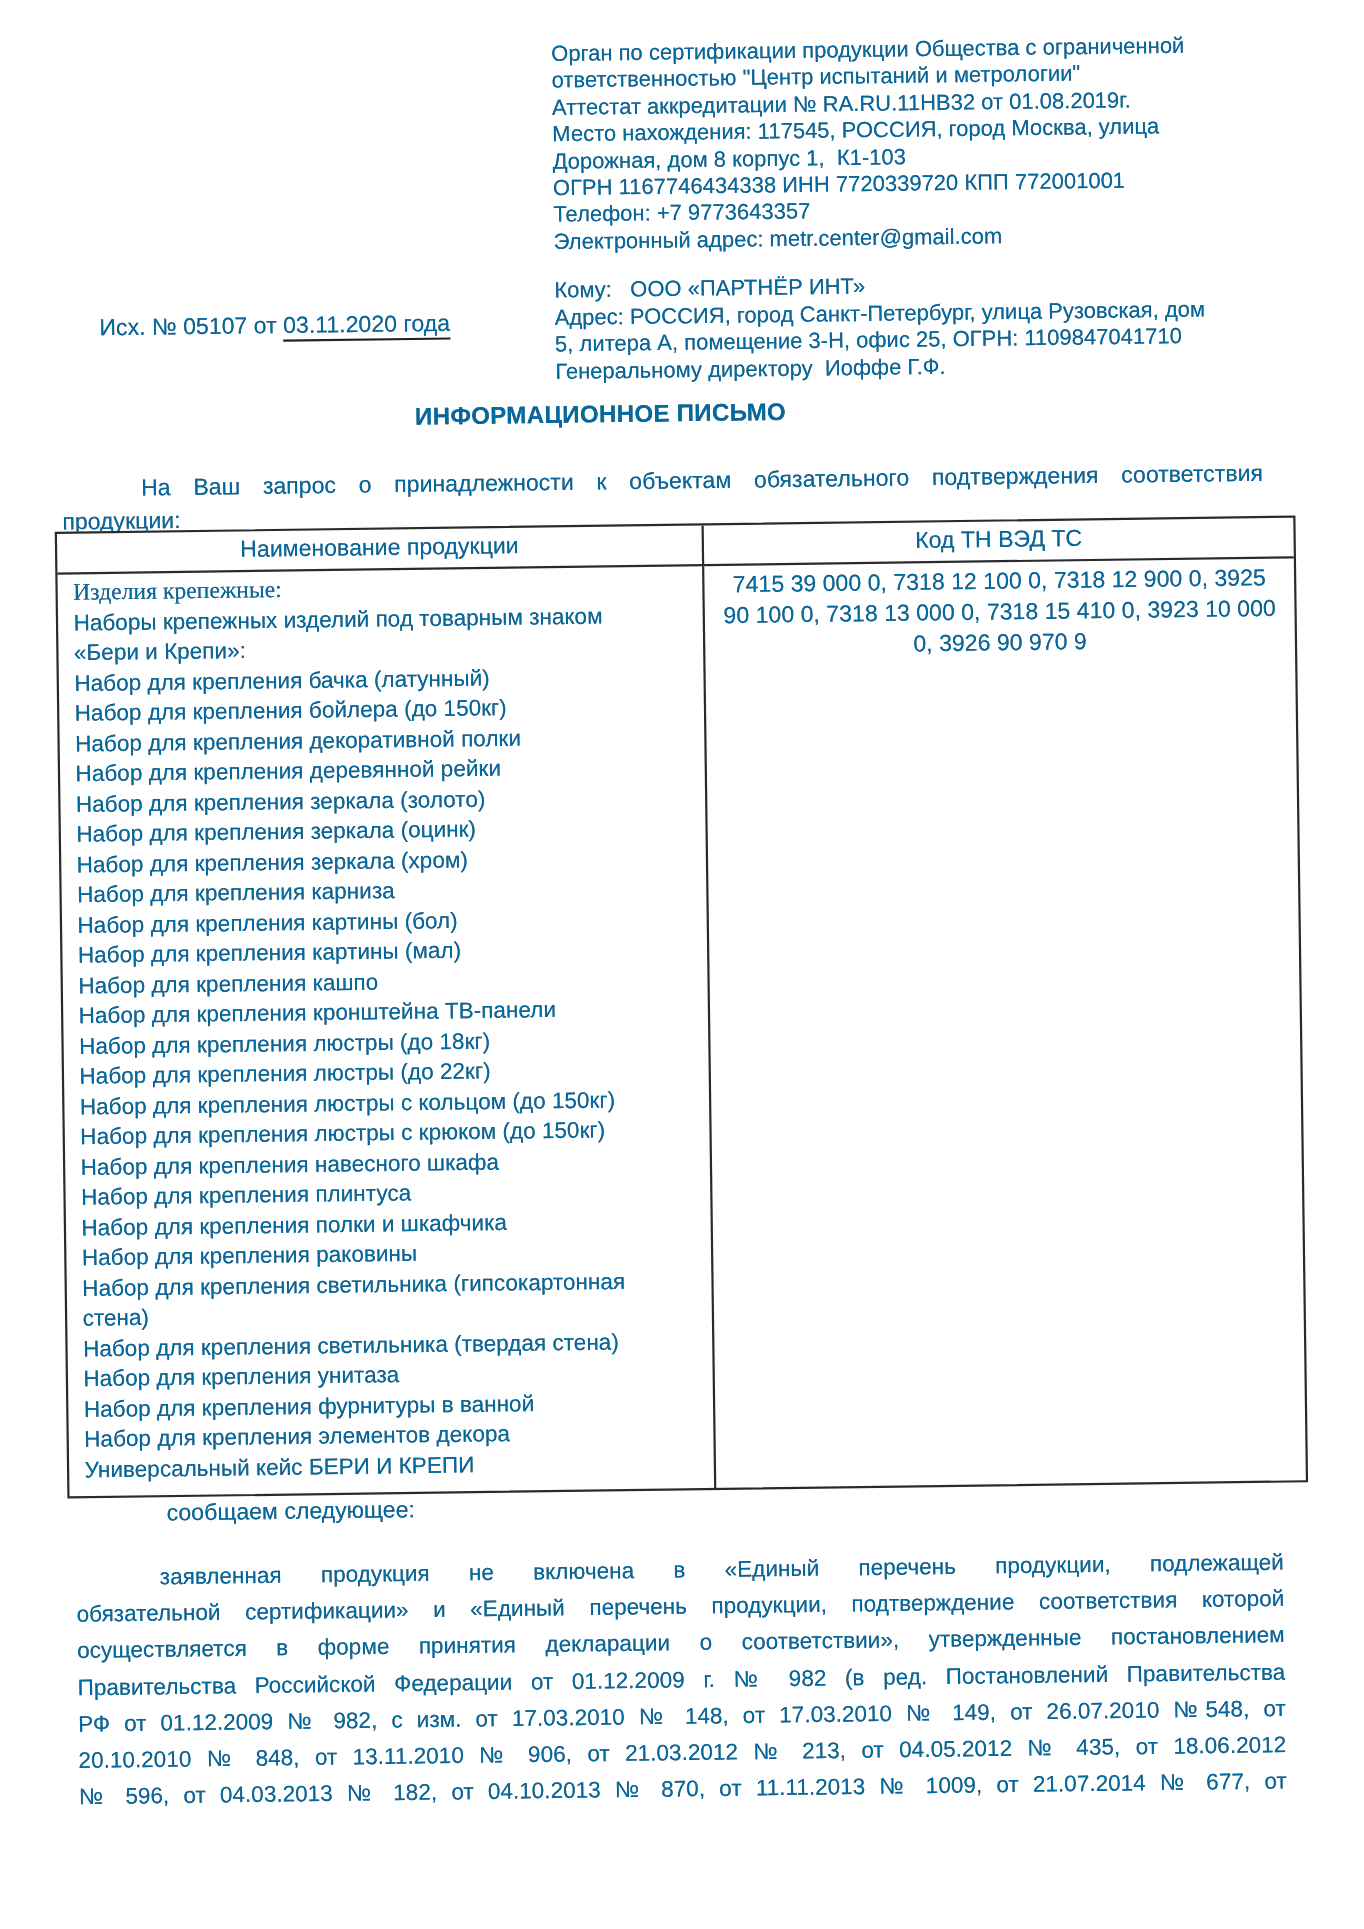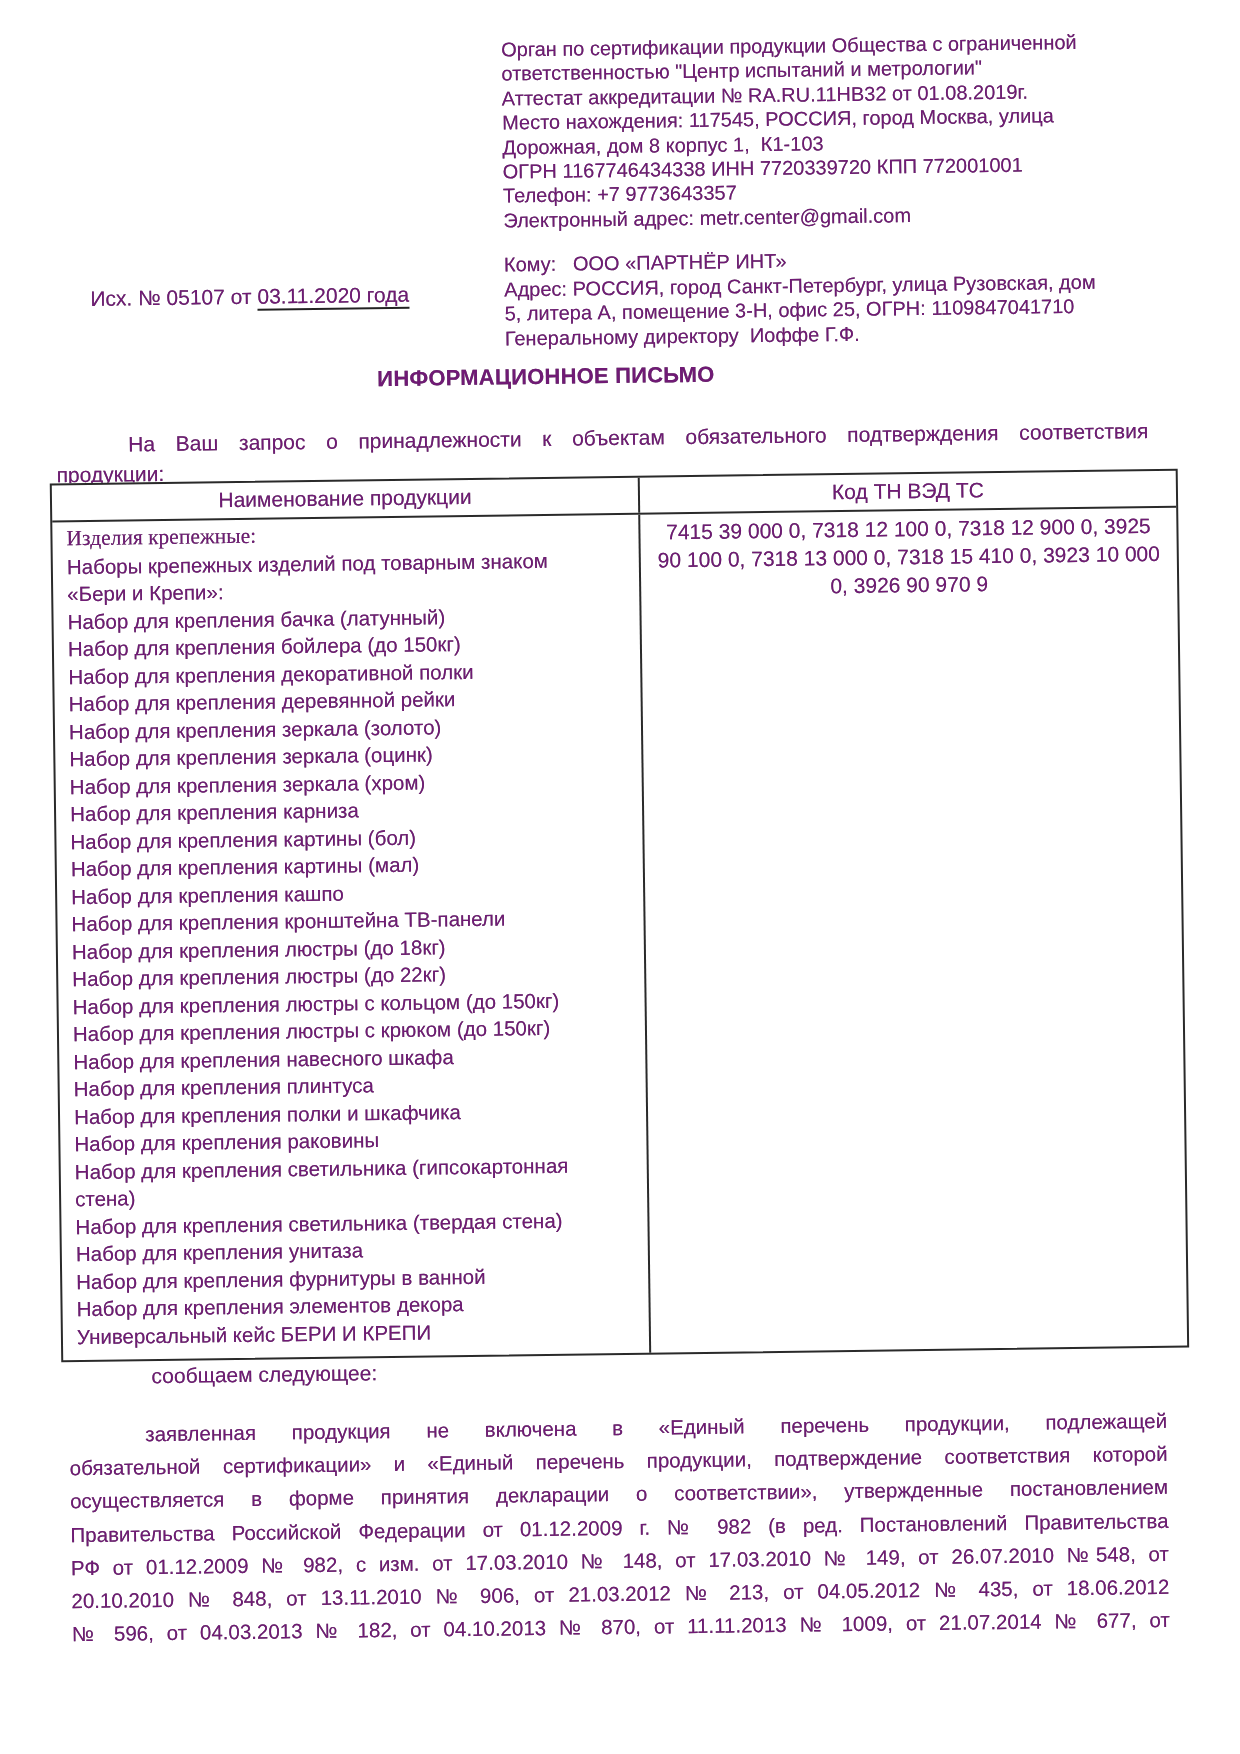--- a/index.html
+++ b/index.html
@@ -3,21 +3,21 @@
 <meta charset="utf-8">
 <style>
   html, body { margin: 0; padding: 0; background: #ffffff; }
   .page {
     position: relative;
     width: 1240px;
     height: 1754px;
     background: #ffffff;
     overflow: hidden;
     font-family: "Liberation Sans", "DejaVu Sans", sans-serif;
-    color: #701a75;
+    color: #0369a1;
   }
   .tilt {
     position: absolute;
     inset: 0;
     transform: rotate(-0.75deg);
     transform-origin: 620px 880px;
   }
   .soft { text-shadow: 0 0 0.5px rgba(20,20,20,0.6); }
 
   .org-block {

